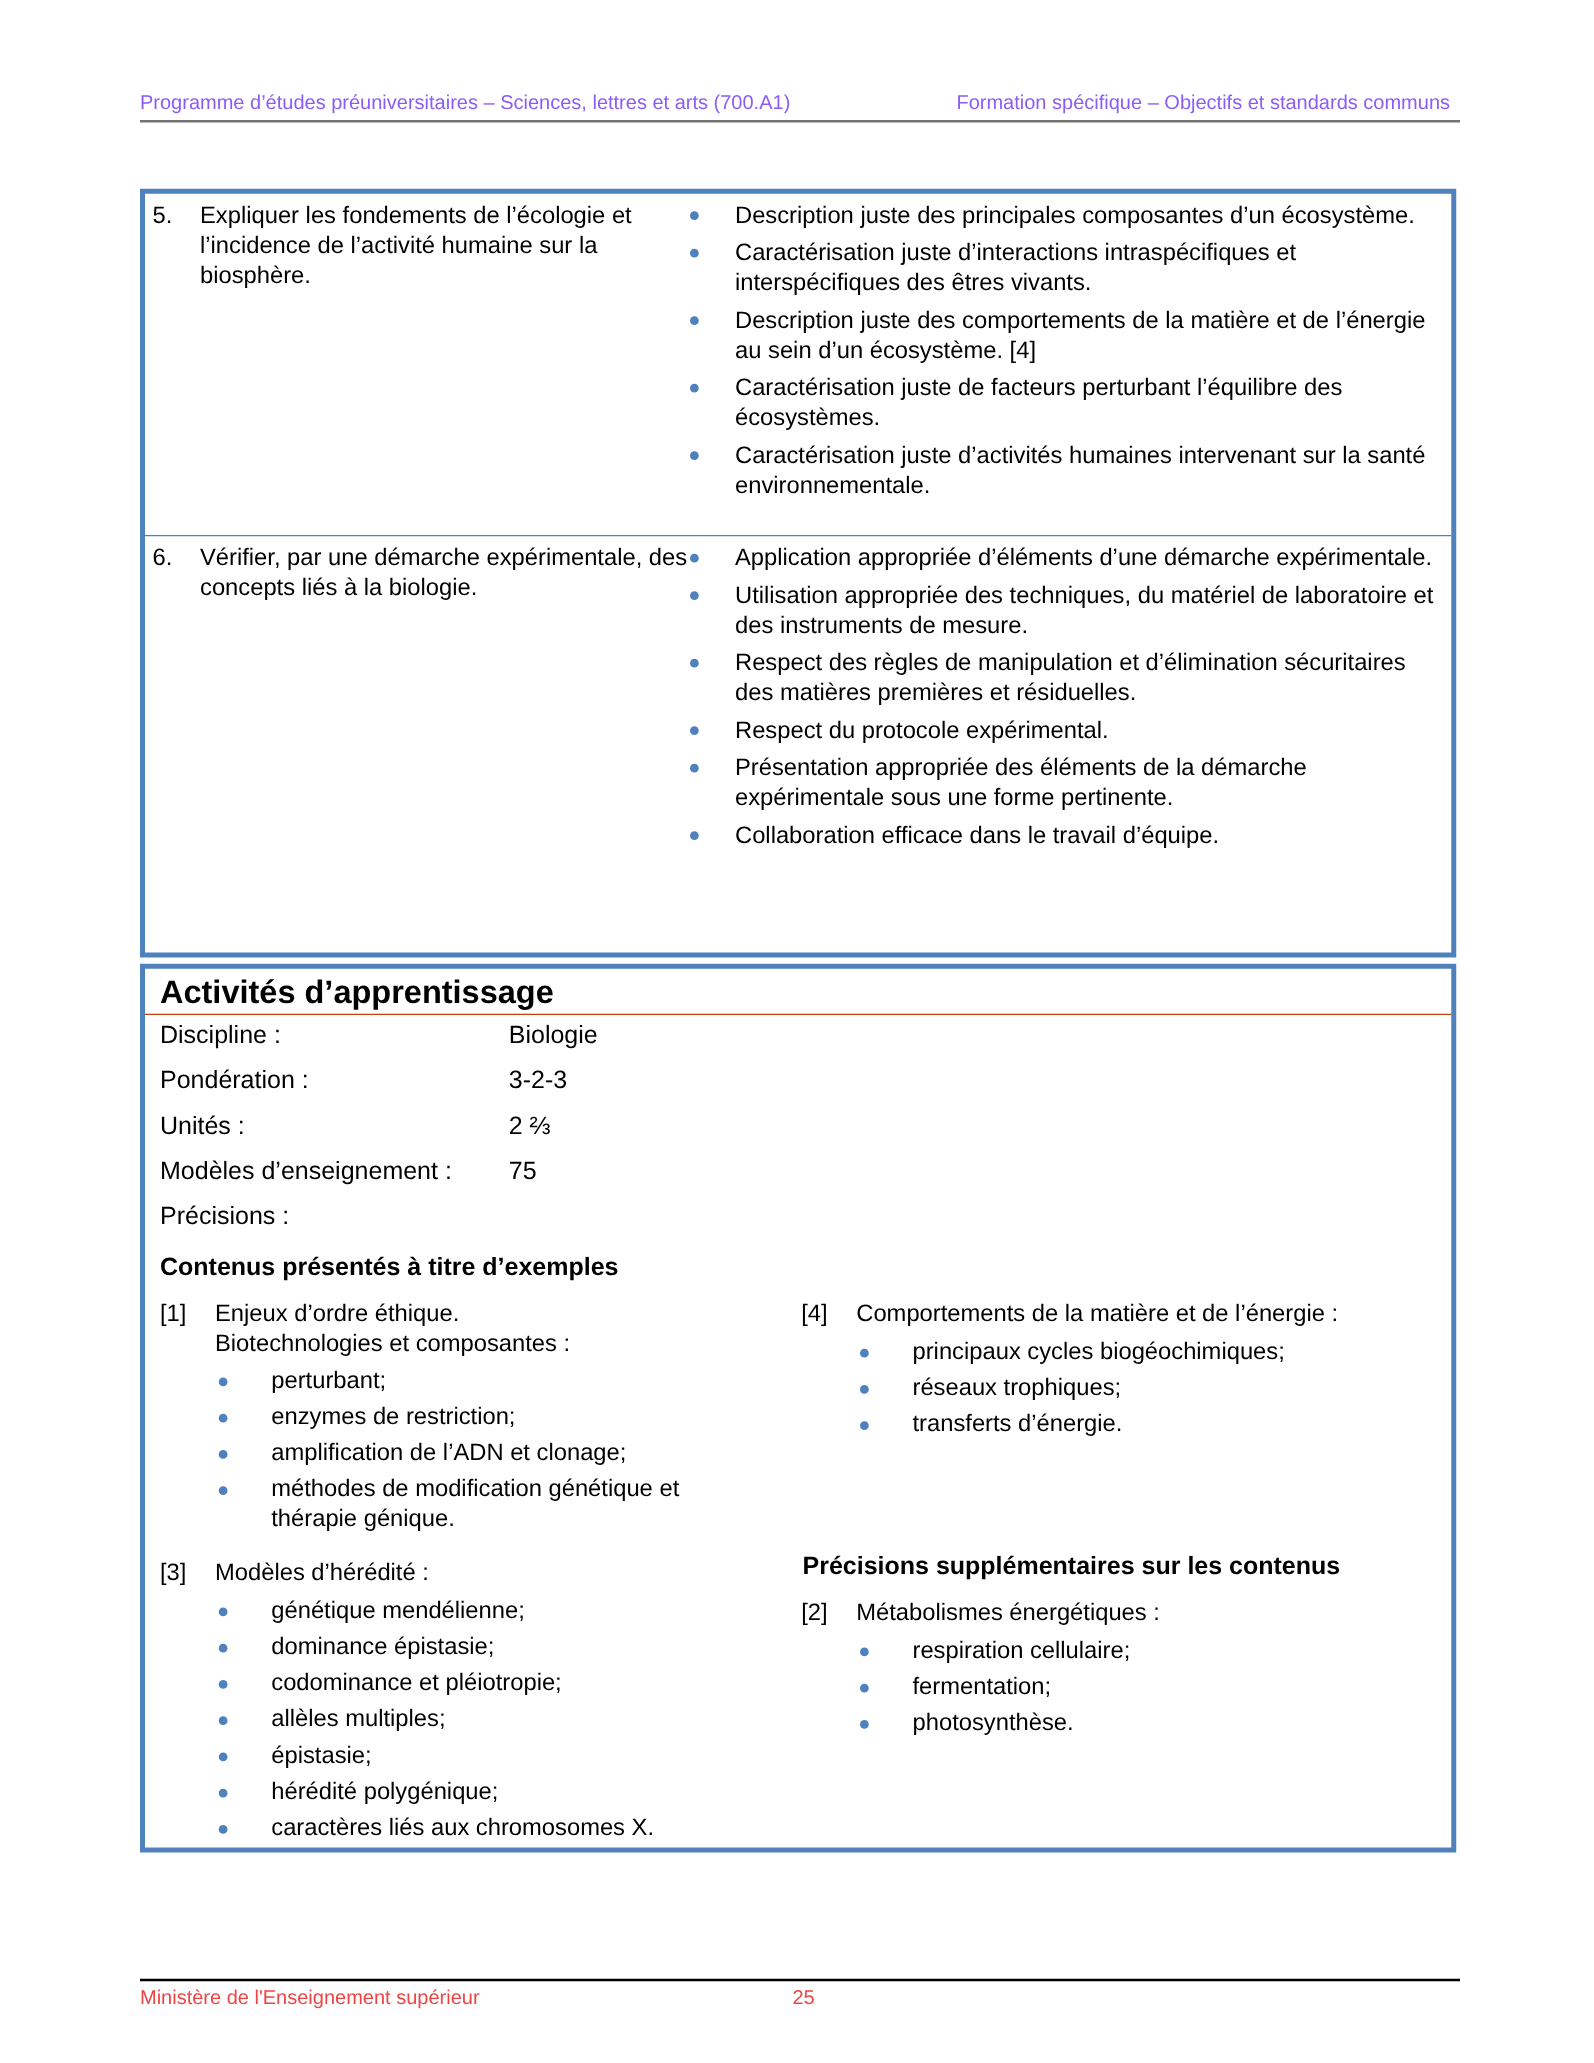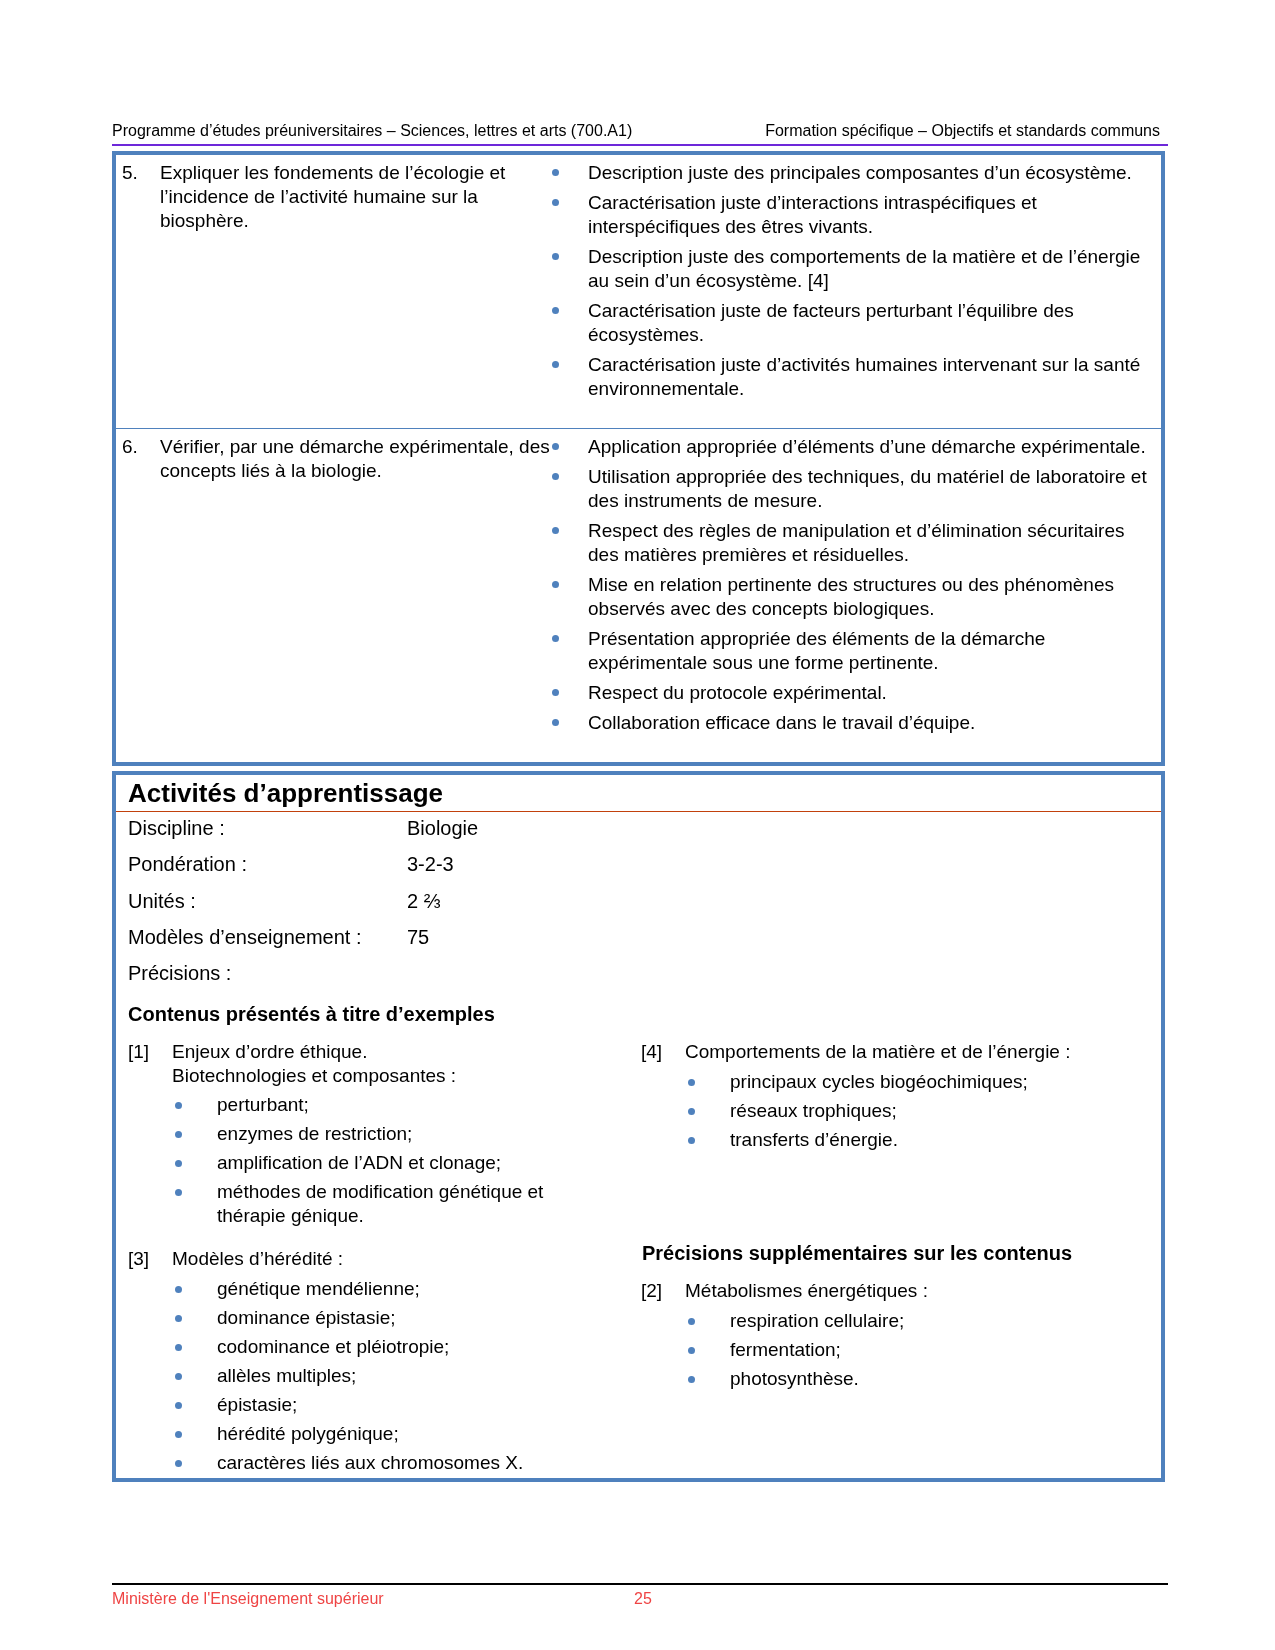--- a/index.html
+++ b/index.html
@@ -1,19 +1,19 @@
 <!DOCTYPE html>
 <html><head>
 <meta charset="utf-8">
 <style>
   html, body { margin: 0; padding: 0; background: #ffffff; }
   body { width: 1275px; height: 1650px; position: relative; overflow: hidden;
          font-family: "Liberation Sans", sans-serif; color: #000; }
   .page-header { position: absolute; left: 112px; top: 72px; width: 1056px; height: 24px;
-                 border-bottom: 2px solid #6d28d9; font-size: 16px; color: #000000; margin-top: 48px; }
+                 border-bottom: 2px solid #737373; font-size: 16px; color: #8b5cf6; }
   .page-header .left { position: absolute; left: 0; top: 2px; }
   .page-header .right { position: absolute; right: 8px; top: 2px; }
 
   .box { position: absolute; left: 112px; width: 1045px; border: 4px solid #4f81bd; box-sizing: content-box; }
   .box1 { top: 151px; height: 607px; }
   .box2 { top: 771px; height: 703px; }
 
   .crit-row { position: absolute; left: 0; width: 1045px; }
   .row5 { top: 0; height: 273px; border-bottom: 1px solid #4f81bd; }
   .row6 { top: 274px; height: 333px; }
@@ -68,23 +68,22 @@
   </div>
   <div class="crit-row row6">
     <div class="obj">
       <span class="num">6.</span>
       <span class="txt">Vérifier, par une démarche expérimentale, des concepts liés à la biologie.</span>
     </div>
     <ul class="crit-list">
       <li><span class="bullet"></span><span>Application appropriée d’éléments d’une démarche expérimentale.</span></li>
       <li><span class="bullet"></span><span>Utilisation appropriée des techniques, du matériel de laboratoire et des instruments de mesure.</span></li>
       <li><span class="bullet"></span><span>Respect des règles de manipulation et d’élimination sécuritaires des matières premières et résiduelles.</span></li>
-      <li><span class="bullet"></span><span>Mise en relation pertinente des structures ou des phénomènes observés avec des concepts biologiques.</span></li>
+      <li><span class="bullet"></span><span>Respect du protocole expérimental.</span></li>
       <li><span class="bullet"></span><span>Présentation appropriée des éléments de la démarche expérimentale sous une forme pertinente.</span></li>
-      <li><span class="bullet"></span><span>Respect du protocole expérimental.</span></li>
       <li><span class="bullet"></span><span>Collaboration efficace dans le travail d’équipe.</span></li>
     </ul>
   </div>
 </div>
 
 <div class="box box2">
   <div class="act-title"><span>Activités d’apprentissage</span></div>
 
   <div class="kv" style="top:42px;">
     <span class="k">Discipline :</span>

